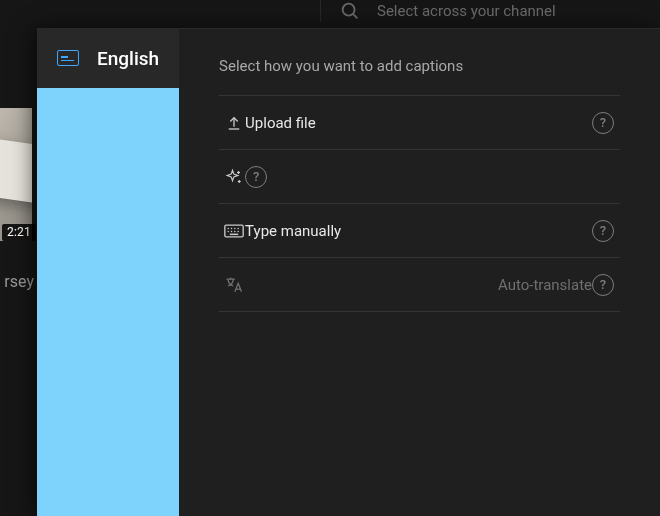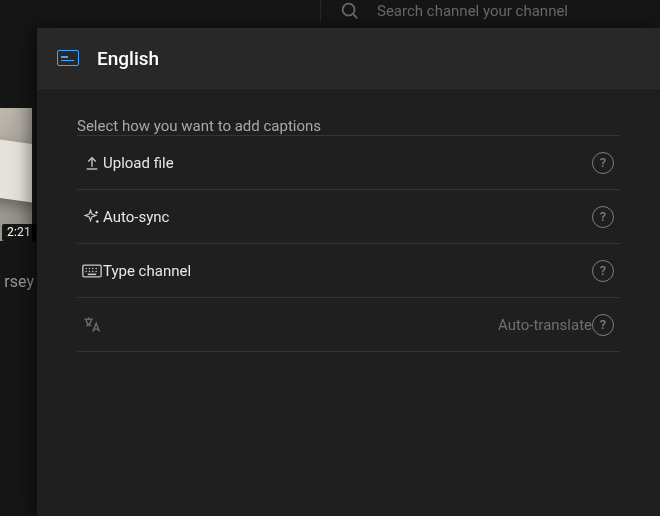--- a/index.html
+++ b/index.html
@@ -69,24 +69,24 @@
     white-space: nowrap;
   }
 
   
   .dialog {
     position: absolute;
     left: 37px;
     top: 28px;
     right: 0;
     bottom: 0;
-    background: #8b5cf6;
+    background: #7dd3fc;
     box-shadow: -4px 0 20px rgba(0,0,0,0.6);
     display: flex;
-    flex-direction: column;
+    flex-direction: row;
   }
   .dialog-header {
     height: 60px;
     display: flex;
     align-items: center;
     padding: 0 20px;
     gap: 18px;
     background: #282828;
   }
   .dialog-header .title {
@@ -112,20 +112,21 @@
 
   .dialog-body {
     background: #1f1f1f;
     flex: 1;
     padding: 28px 40px;
     border-top: 1px solid rgba(255,255,255,0.06);
   }
   .prompt {
     color: #a8a8a8;
     font-size: 15px;
+    margin-bottom: 20px;
   }
   .options {
     border-top: 1px solid rgba(255,255,255,0.10);
   }
   .opt {
     display: flex;
     align-items: center;
     height: 54px;
     border-bottom: 1px solid rgba(255,255,255,0.10);
     padding: 0 6px 0 4px;
@@ -160,21 +161,21 @@
   svg { display: block; }
 </style>
 </head>
 <body>
 
 <div class="bg-search">
   <svg width="22" height="22" viewBox="0 0 24 24" fill="none" stroke="#6b6b6b" stroke-width="2">
     <circle cx="10.5" cy="10.5" r="6.5"></circle>
     <line x1="20" y1="20" x2="15.2" y2="15.2"></line>
   </svg>
-  <span>Search channel your channel</span>
+  <span>Select across your channel</span>
 </div>
 
 <div class="bg-thumb"></div>
 <div class="bg-duration">2:21</div>
 <div class="bg-caption">rsey</div>
 
 <div class="dialog">
   <div class="dialog-header">
     <span class="cc-icon"></span>
     <span class="title">English</span>
@@ -199,40 +200,39 @@
       <div class="opt">
         <span class="lead">
           <svg width="18" height="18" viewBox="0 0 24 24" fill="none" stroke="currentColor" stroke-width="1.6">
             <path d="M10 3 L11.8 8.2 L17 10 L11.8 11.8 L10 17 L8.2 11.8 L3 10 L8.2 8.2 Z"></path>
             <line x1="18" y1="4" x2="18" y2="8"></line>
             <line x1="16" y1="6" x2="20" y2="6"></line>
             <line x1="19" y1="16" x2="19" y2="20"></line>
             <line x1="17" y1="18" x2="21" y2="18"></line>
           </svg>
         </span>
-        <span class="label">Auto-sync</span>
         <span class="help">?</span>
       </div>
 
       <div class="opt">
         <span class="lead">
           <svg width="20" height="14" viewBox="0 0 24 16" fill="none" stroke="currentColor" stroke-width="1.6">
             <rect x="1" y="1" width="22" height="14" rx="1.5"></rect>
             <circle cx="5" cy="5" r="0.9" fill="currentColor" stroke="none"></circle>
             <circle cx="9" cy="5" r="0.9" fill="currentColor" stroke="none"></circle>
             <circle cx="13" cy="5" r="0.9" fill="currentColor" stroke="none"></circle>
             <circle cx="17" cy="5" r="0.9" fill="currentColor" stroke="none"></circle>
             <circle cx="5" cy="8.5" r="0.9" fill="currentColor" stroke="none"></circle>
             <circle cx="9" cy="8.5" r="0.9" fill="currentColor" stroke="none"></circle>
             <circle cx="13" cy="8.5" r="0.9" fill="currentColor" stroke="none"></circle>
             <circle cx="17" cy="8.5" r="0.9" fill="currentColor" stroke="none"></circle>
             <line x1="7" y1="12" x2="17" y2="12" stroke-width="1.8"></line>
           </svg>
         </span>
-        <span class="label">Type channel</span>
+        <span class="label">Type manually</span>
         <span class="help">?</span>
       </div>
 
       <div class="opt disabled">
         <span class="lead">
           <svg width="20" height="20" viewBox="0 0 24 24" fill="none" stroke="currentColor" stroke-width="1.6">
             <line x1="3" y1="5" x2="13" y2="5"></line>
             <line x1="8" y1="3" x2="8" y2="5"></line>
             <path d="M5 5 C5 9 8 12 11 13"></path>
             <path d="M11 5 C11 9 8 12 5 13"></path>

